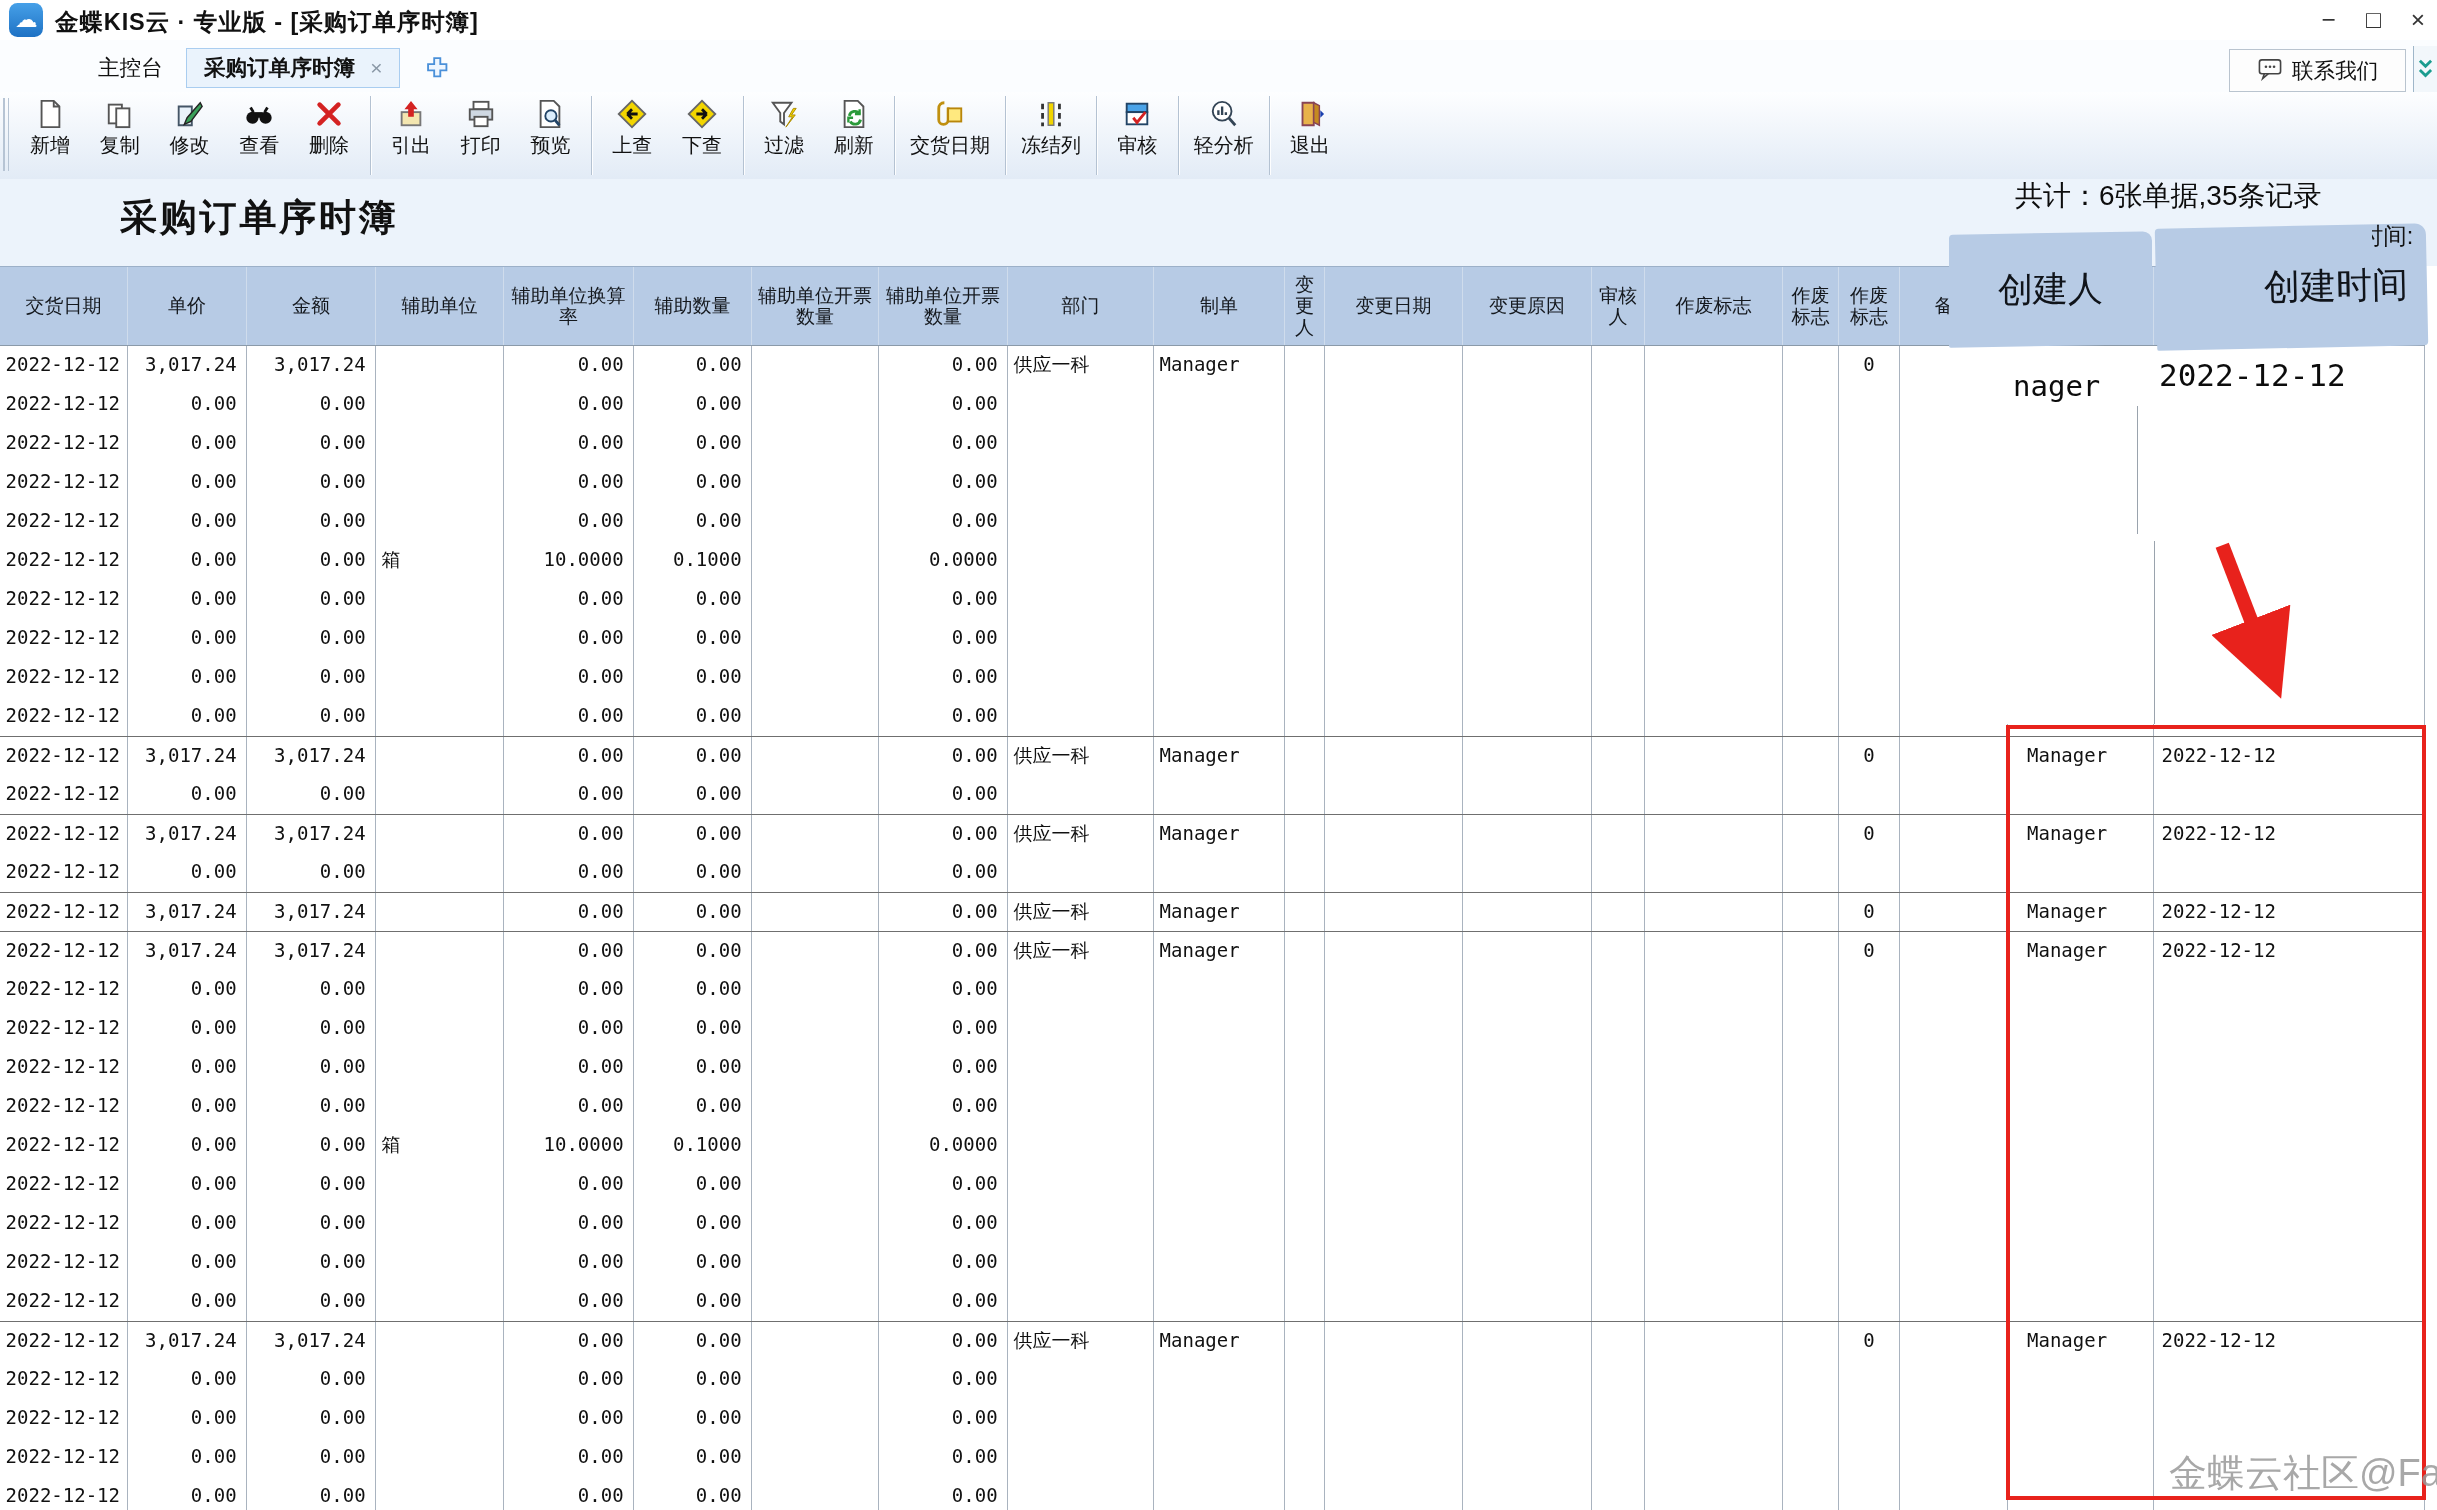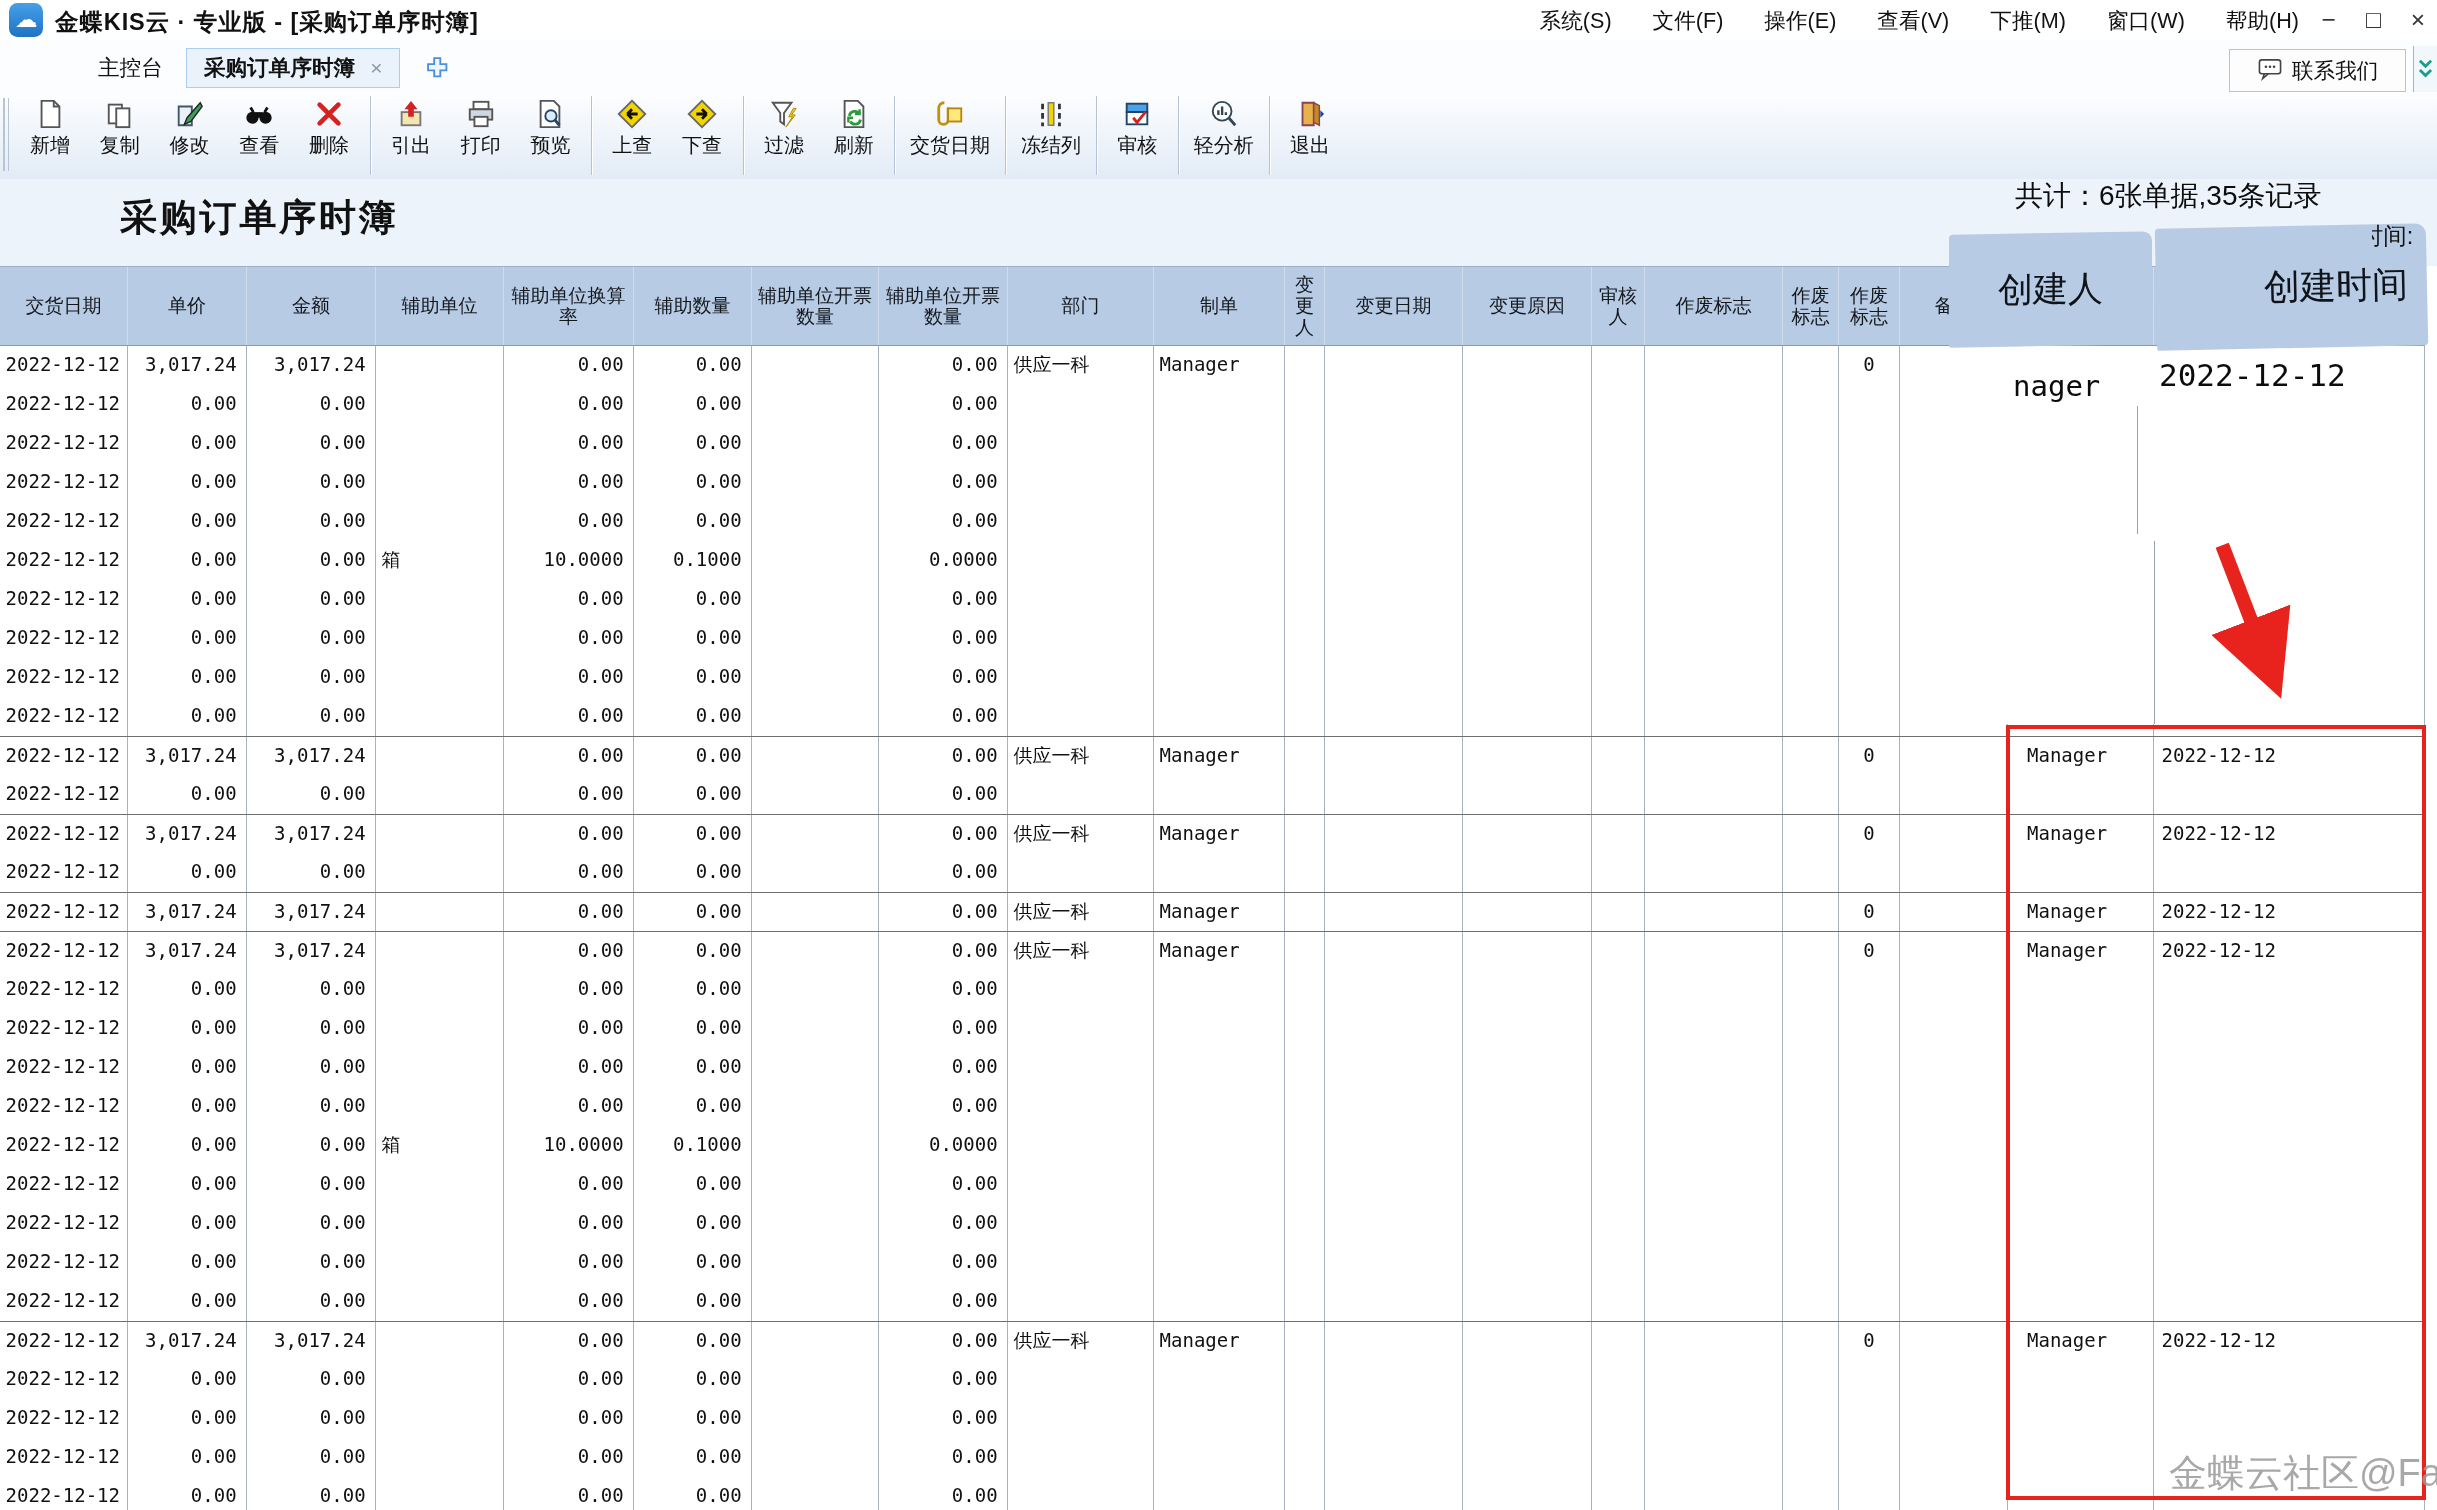--- a/index.html
+++ b/index.html
@@ -88,29 +88,20 @@
 </head>
 <body>
 
 <div id="app">
 
   <div class="titlebar">
     <div class="logo">
         <span>☁</span>
       </div>
     <div class="wtitle">金蝶KIS云 · 专业版 - [采购订单序时簿]</div>
-    <div class="menubar">
-        <div class="menu-item">系统(S)</div>
-        <div class="menu-item">文件(F)</div>
-        <div class="menu-item">操作(E)</div>
-        <div class="menu-item">查看(V)</div>
-        <div class="menu-item">下推(M)</div>
-        <div class="menu-item">窗口(W)</div>
-        <div class="menu-item">帮助(H)</div>
-      </div>
     <div class="winctl">
       <span>−</span>
       <span>□</span>
       <span>×</span>
     </div>
   </div>
 
   <div class="tabbar">
     <div class="tab t0">
       <span>主控台</span>

